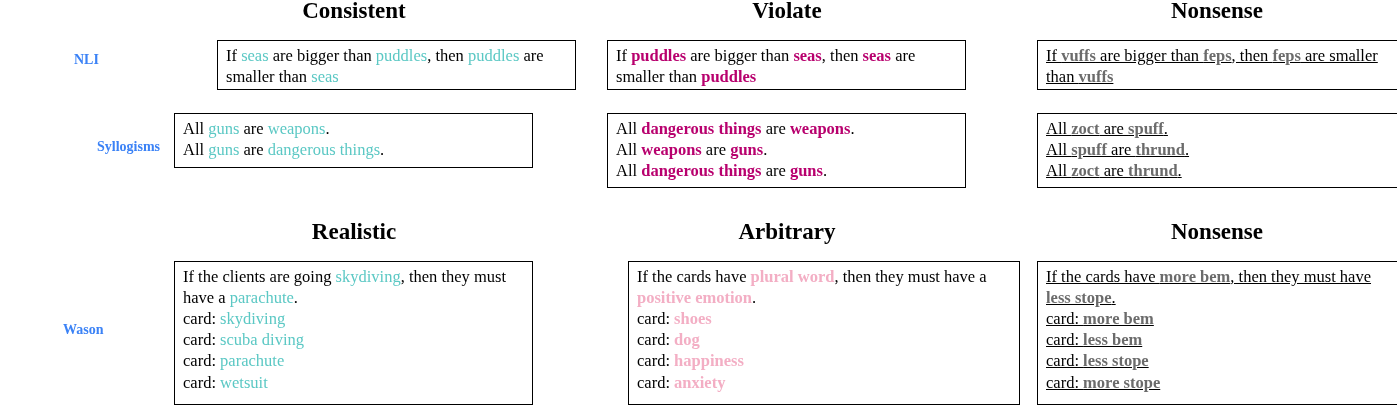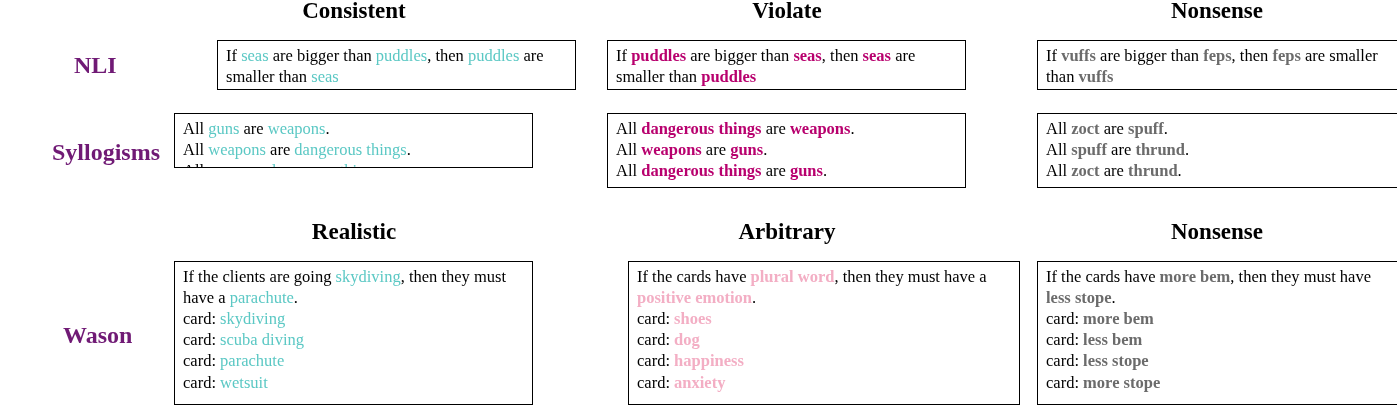--- a/index.html
+++ b/index.html
@@ -30,22 +30,22 @@
     text-align: center;
     color: #000;
     white-space: nowrap;
   }
 
   
   .row-label {
     position: absolute;
     font-family: "Liberation Serif", serif;
     font-weight: bold;
-    font-size: 24px;
-    color: #701a75;
+    font-size: 14px;
+    color: #3b82f6;
     white-space: nowrap;
   }
 
   
   .box {
     position: absolute;
     border: 1.3px solid #000;
     background: #fff;
     box-sizing: border-box;
     padding: 4px 7px 4px 8px;
@@ -54,20 +54,21 @@
     line-height: 1.28;
     color: #000;
     overflow: hidden;
   }
   .box.noborder {
     border: none;
     border-top: 1.3px solid #000;
     border-bottom: 1.3px solid #000;
     border-left: 1.3px solid #000;
     border-right: none;
+    text-decoration: underline;
   }
   .line {
     white-space: normal;
   }
 
   
   .c-teal   { color: #5bc8c4; }
   .c-magenta{ color: #b8006e; font-weight: bold; }
   .c-gray   { color: #6b6b6b; font-weight: bold; }
   .c-pink   { color: #f3aec4; font-weight: bold; }
@@ -95,21 +96,20 @@
   <div class="box" style="left:607px; top:40px; width:359px; height:50px;">
     <div class="line"><span>If </span><span class="c-magenta">puddles</span><span> are bigger than </span><span class="c-magenta">seas</span><span>, then </span><span class="c-magenta">seas</span><span> are smaller than </span><span class="c-magenta">puddles</span></div>
   </div>
   <div class="box noborder" style="left:1037px; top:40px; width:360px; height:50px;">
     <div class="line"><span>If </span><span class="c-gray">vuffs</span><span> are bigger than </span><span class="c-gray">feps</span><span>, then </span><span class="c-gray">feps</span><span> are smaller than </span><span class="c-gray">vuffs</span></div>
   </div>
 
   <div class="box" style="left:174px; top:113px; width:359px; height:55px;">
     <div>
         <div class="line"><span>All </span><span class="c-teal">guns</span><span> are </span><span class="c-teal">weapons</span><span>.</span></div>
-        <div class="line"><span>All </span><span class="c-teal">weapons</span><span> are </span><span class="c-teal">dangerous things</span><span>.</span></div>
         <div class="line"><span>All </span><span class="c-teal">guns</span><span> are </span><span class="c-teal">dangerous things</span><span>.</span></div>
       </div>
   </div>
   <div class="box" style="left:607px; top:113px; width:359px; height:75px;">
     <div>
         <div class="line"><span>All </span><span class="c-magenta">dangerous things</span><span> are </span><span class="c-magenta">weapons</span><span>.</span></div>
         <div class="line"><span>All </span><span class="c-magenta">weapons</span><span> are </span><span class="c-magenta">guns</span><span>.</span></div>
         <div class="line"><span>All </span><span class="c-magenta">dangerous things</span><span> are </span><span class="c-magenta">guns</span><span>.</span></div>
       </div>
   </div>

